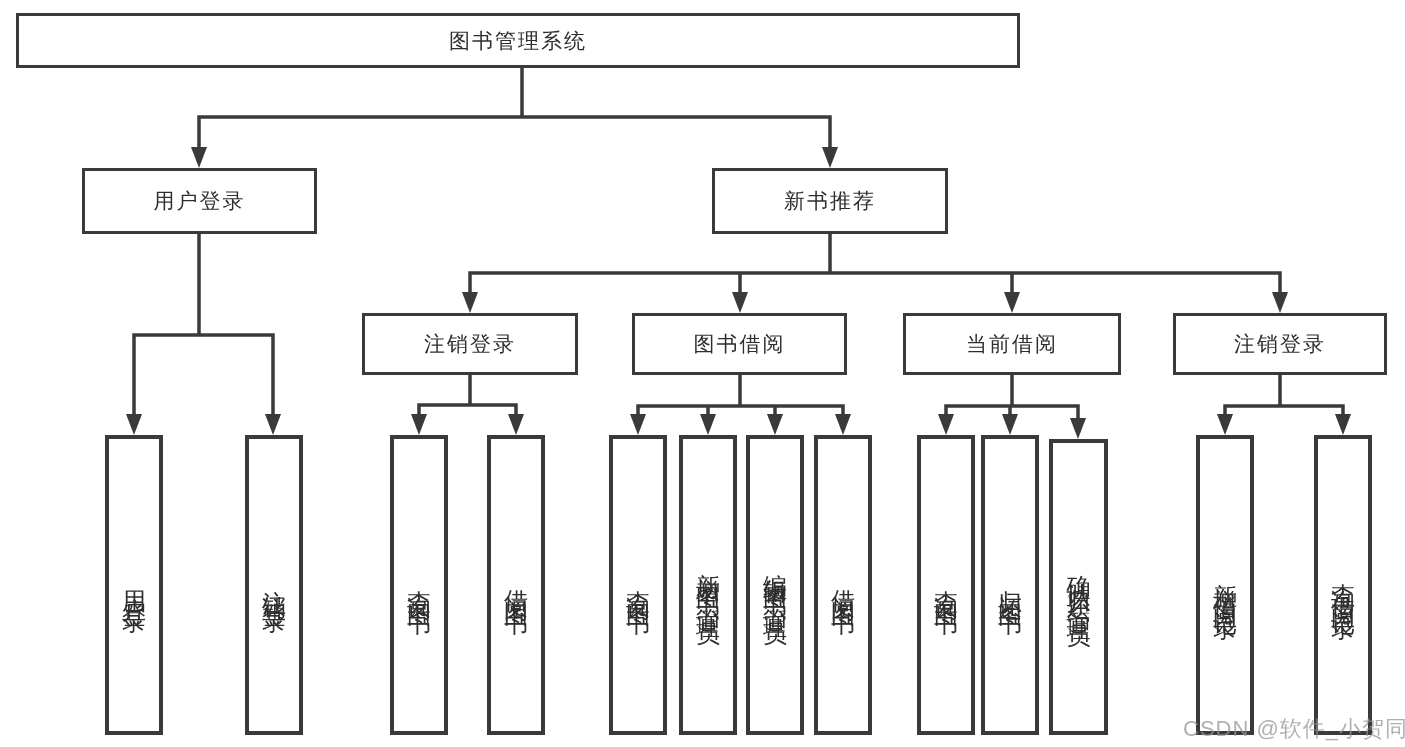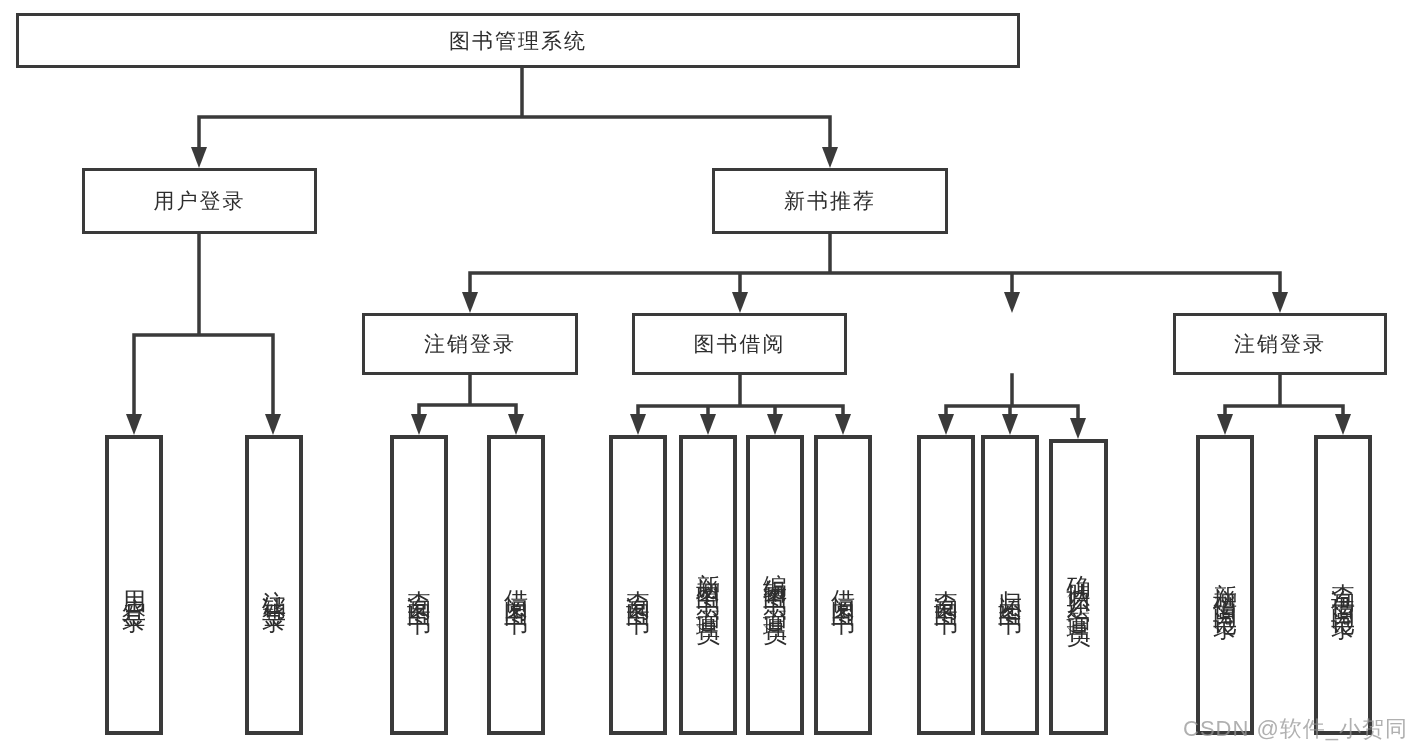--- a/index.html
+++ b/index.html
@@ -81,20 +81,21 @@
     </g>
   </svg>
 
   <div class="node" style="left:16px;top:13px;width:1004px;height:55px">图书管理系统</div>
 
   <div class="node" style="left:82px;top:168px;width:235px;height:66px">用户登录</div>
   <div class="node" style="left:712px;top:168px;width:236px;height:66px">新书推荐</div>
 
   <div class="node" style="left:362px;top:313px;width:216px;height:62px">注销登录</div>
   <div class="node" style="left:632px;top:313px;width:215px;height:62px">图书借阅</div>
+  <div class="node" style="left:903px;top:313px;width:218px;height:62px">当前借阅</div>
   <div class="node" style="left:1173px;top:313px;width:214px;height:62px">注销登录</div>
 
   <div class="node leaf" style="left:105px;top:435px;width:58px;height:300px">用户登录</div>
   <div class="node leaf" style="left:245px;top:435px;width:58px;height:300px">注销登录</div>
 
   <div class="node leaf" style="left:390px;top:435px;width:58px;height:300px">查询图书</div>
   <div class="node leaf" style="left:487px;top:435px;width:58px;height:300px">借阅图书</div>
 
   <div class="node leaf" style="left:609px;top:435px;width:58px;height:300px">查询图书</div>
   <div class="node leaf" style="left:679px;top:435px;width:58px;height:300px">新增图书（管理员）</div>

